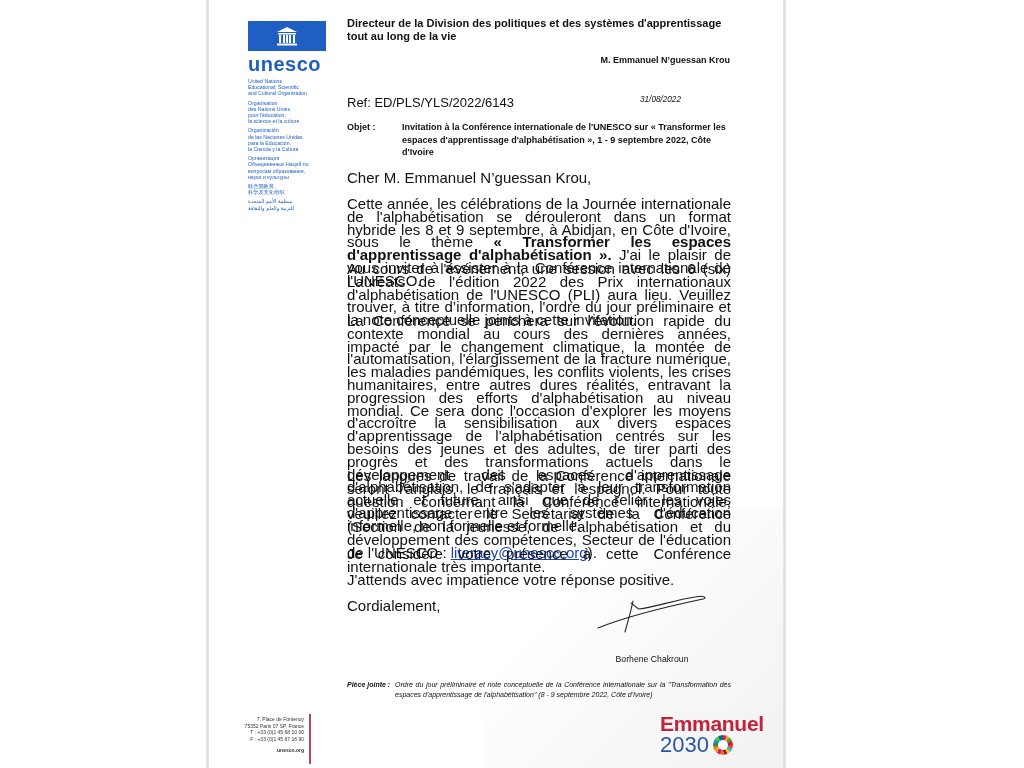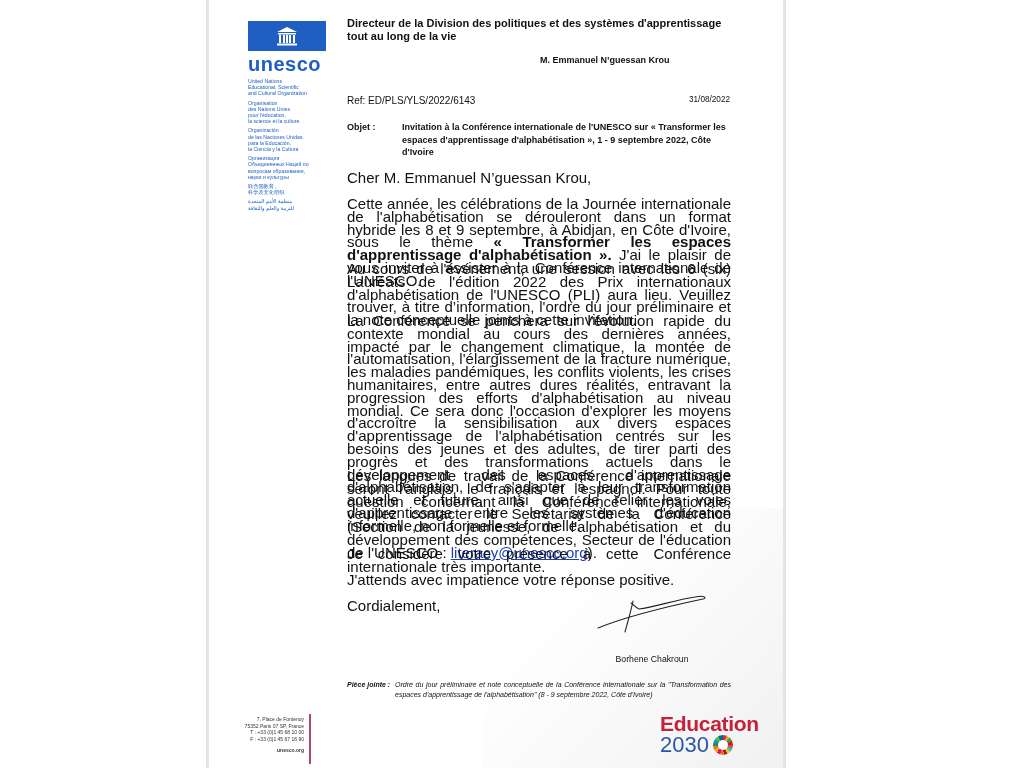--- a/index.html
+++ b/index.html
@@ -8,23 +8,23 @@
   .page::after{content:"";position:absolute;right:0;bottom:0;width:300px;height:260px;background:linear-gradient(315deg,#f1f1f1 0%,rgba(255,255,255,0) 70%);pointer-events:none;}
   
   .logo{position:absolute;left:248px;top:6px;width:82px;margin-top:15px;}
   .logo-box{width:78px;height:30px;background:#1f5fc4;display:flex;align-items:center;justify-content:center;}
   .logo-word{color:#1f5fc4;font-weight:bold;font-size:20px;letter-spacing:0.5px;line-height:20px;margin-top:3px;font-family:"Liberation Sans",sans-serif;}
   .logo-lang{color:#1f5fc4;font-size:5.2px;line-height:6.2px;margin-top:4px;}
   .logo-lang div{white-space:nowrap;}
   
   .hdr-title{position:absolute;left:347px;top:17px;width:390px;font-size:11px;font-weight:bold;line-height:12.5px;color:#111;}
   .text{font-family:"Liberation Sans",sans-serif;color:#111;}
-  .recipient{position:absolute;left:540px;top:55px;width:190px;text-align:left;font-size:9px;font-weight:bold;}
-  .ref{position:absolute;left:347px;top:95px;font-size:10px;}
-  .date{position:absolute;left:640px;top:95px;width:90px;text-align:right;font-size:8.2px;}
+  .recipient{position:absolute;left:540px;top:55px;width:190px;text-align:right;font-size:9px;font-weight:bold;}
+  .ref{position:absolute;left:347px;top:95px;font-size:13px;}
+  .date{position:absolute;left:640px;top:95px;width:90px;font-size:8.2px;font-style:italic;}
   .obj-label{position:absolute;left:347px;top:122px;font-size:9px;font-weight:bold;}
   .obj-text{position:absolute;left:402px;top:121px;width:330px;font-size:9px;font-weight:bold;line-height:12.5px;}
   .body{position:absolute;left:347px;width:384px;font-size:15px;line-height:12.8px;text-align:justify;color:#111;}
   .body b{font-weight:bold;}
   .link{color:#1a3fb0;text-decoration:underline;}
   .signame{position:absolute;left:600px;top:654px;width:104px;text-align:center;font-size:8.7px;}
   .signature{position:absolute;left:595px;top:595px;width:115px;height:40px;}
   .pj{position:absolute;left:347px;top:680px;width:384px;font-size:7px;line-height:10px;font-style:italic;color:#111;}
   .pj-label{font-weight:bold;position:absolute;left:0;top:0;}
   .pj-text{margin-left:48px;text-align:justify;}
@@ -124,18 +124,18 @@
 <div class="addr">
   <div>7, Place de Fontenoy</div>
   <div>75352 Paris 07 SP, France</div>
   <div>T : +33 (0)1 45 68 10 00</div>
   <div>F : +33 (0)1 45 67 16 90</div>
   <div class="site">unesco.org</div>
 </div>
 <div class="addr-bar"></div>
 
 <div class="edu">
-  <div class="edu-top">Education</div>
+  <div class="edu-top">Emmanuel</div>
   <div class="edu-bot">
     <span>2030</span>
     <span class="sdg"></span>
   </div>
 </div>
 
 </body></html>

